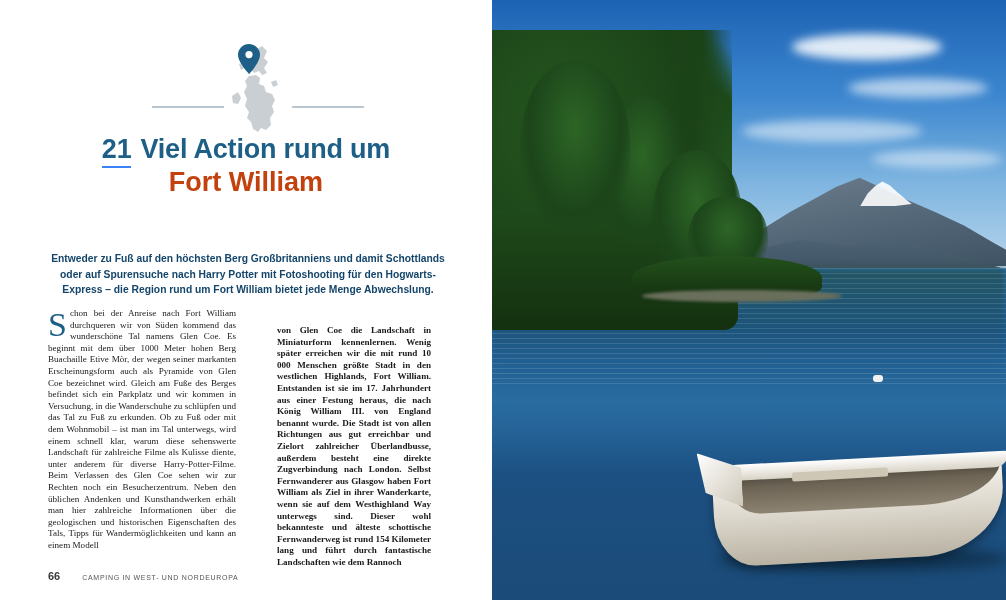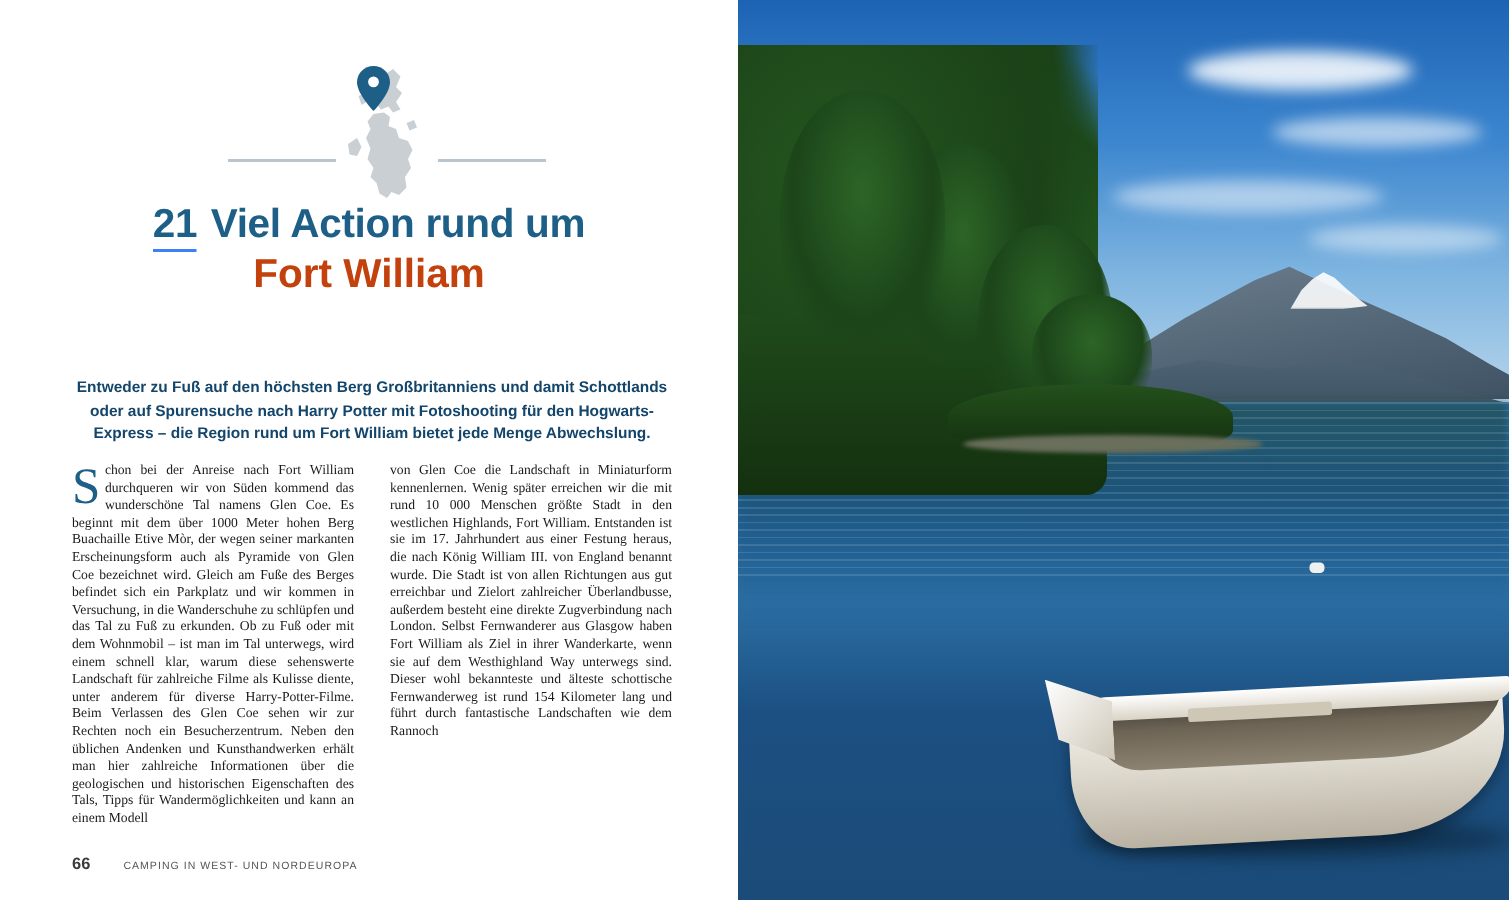--- a/index.html
+++ b/index.html
@@ -124,21 +124,21 @@
     gap: 24px;
   }
   .col {
     width: 188px;
     font-family: "Liberation Serif", serif;
     font-size: 9.1px;
     line-height: 11.6px;
     color: #1a1a1a;
     text-align: justify;
   }
-  .col p { margin: 0; }
+  .col p { margin: 17px; font-weight: bold; }
   .dropcap {
     float: left;
     font-family: "Liberation Serif", serif;
     font-size: 34px;
     line-height: 28px;
     font-weight: normal;
     color: #1d5f86;
     padding: 2px 3px 0 0;
     margin-top: 1px;
   }

